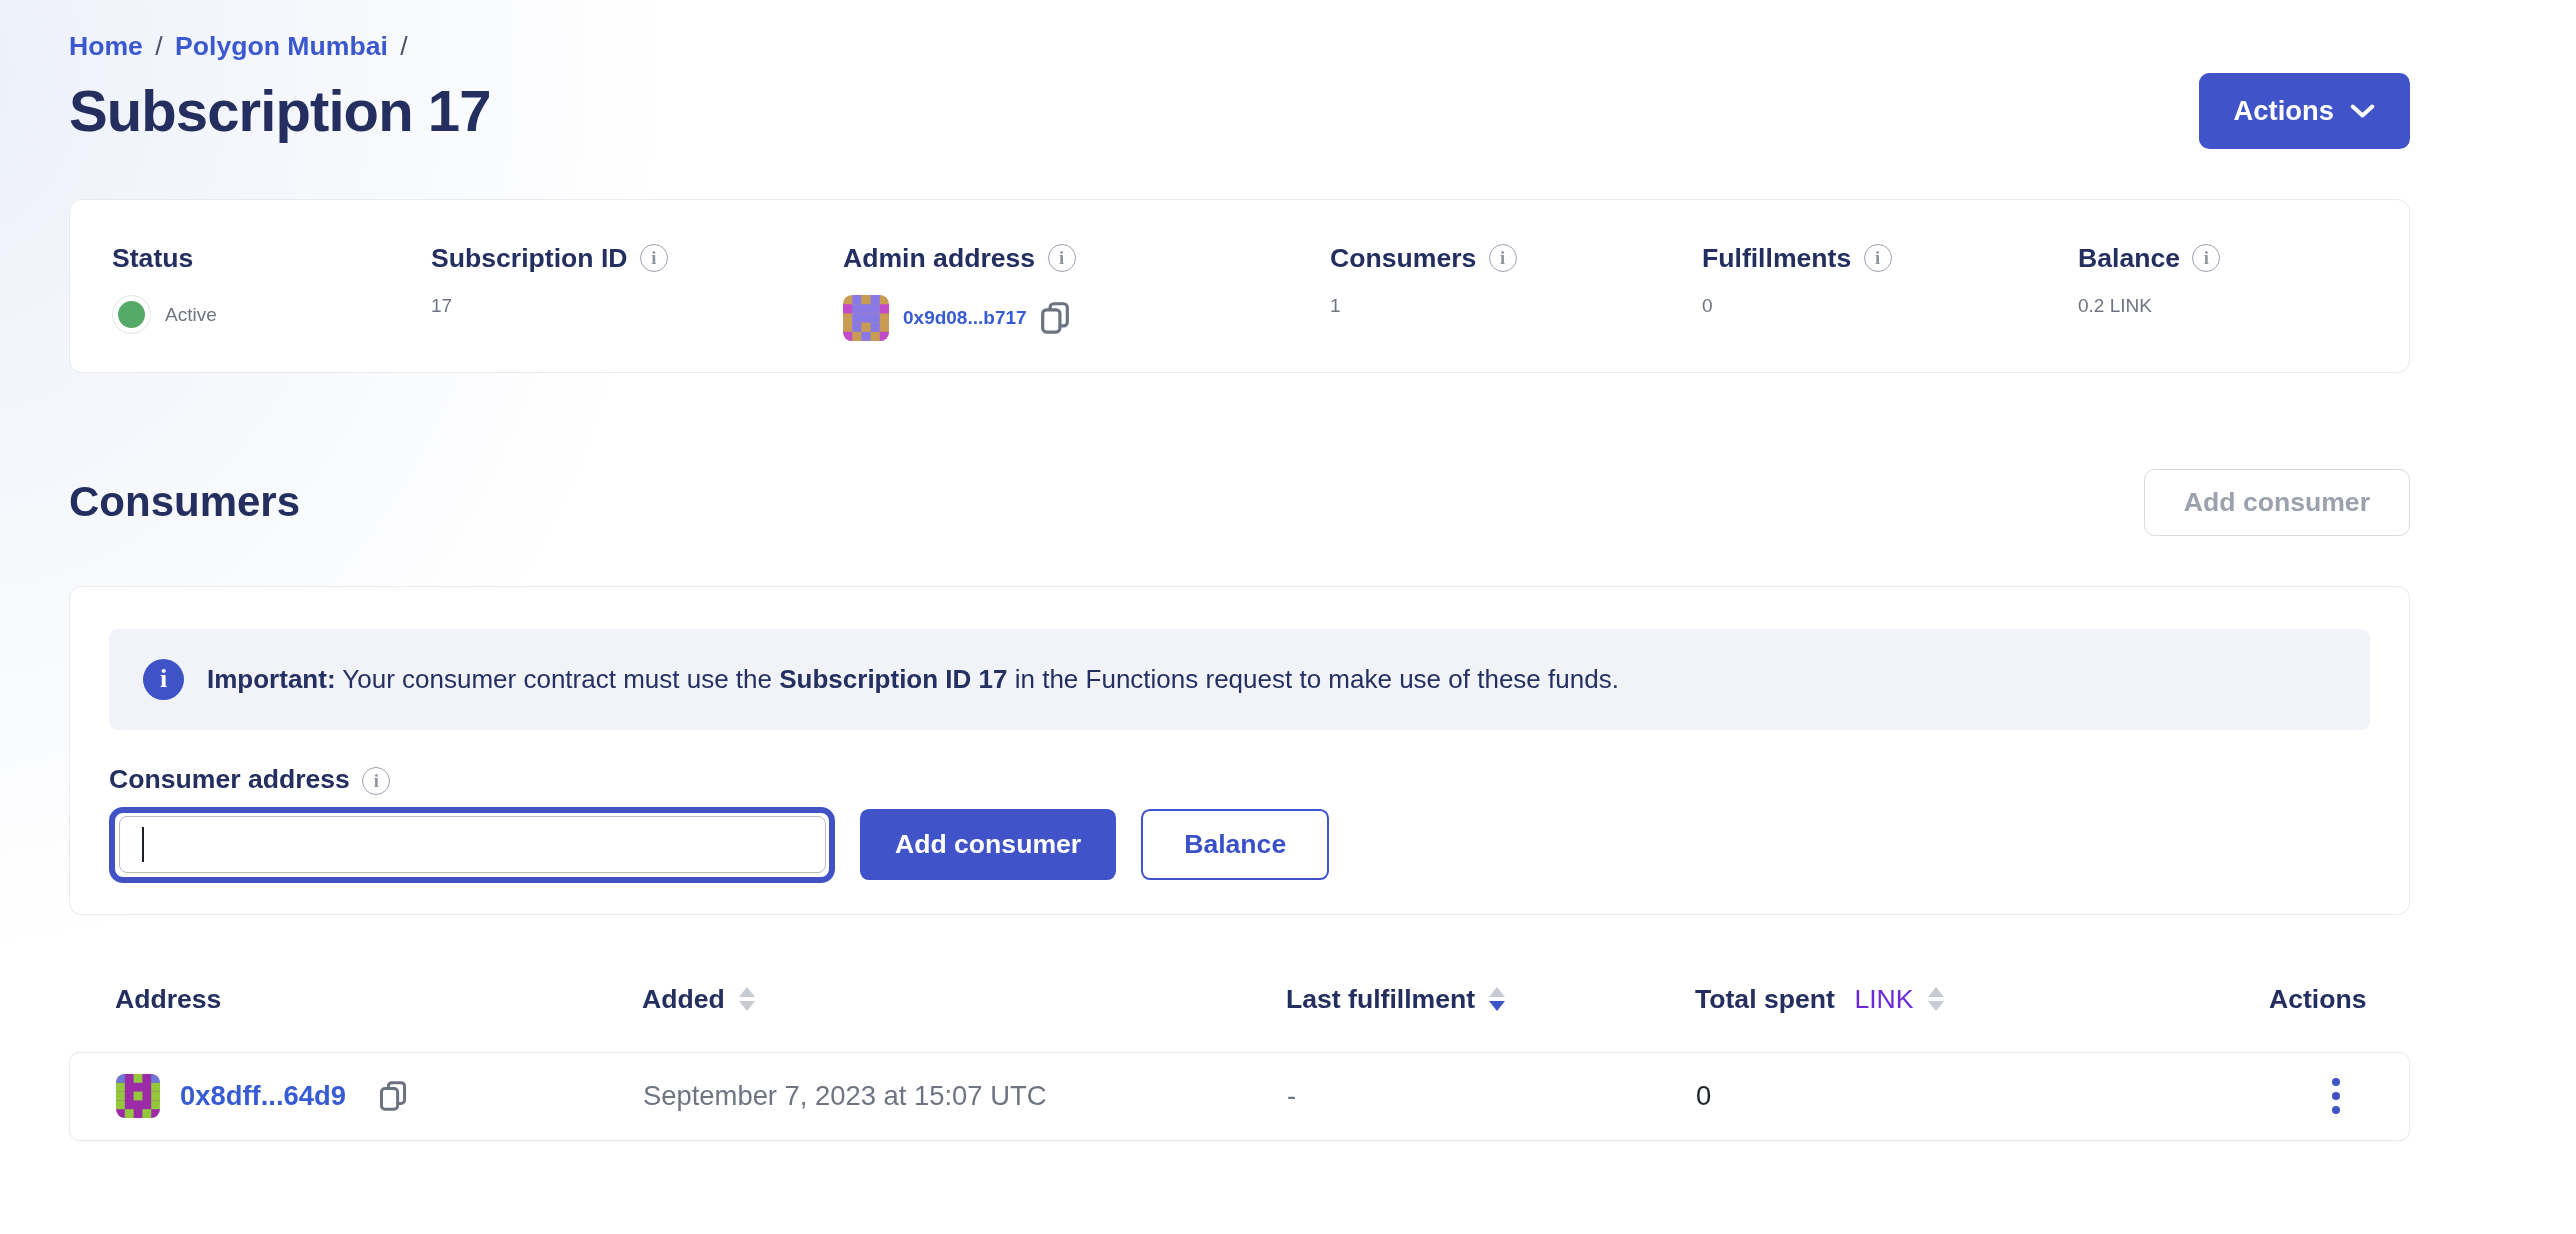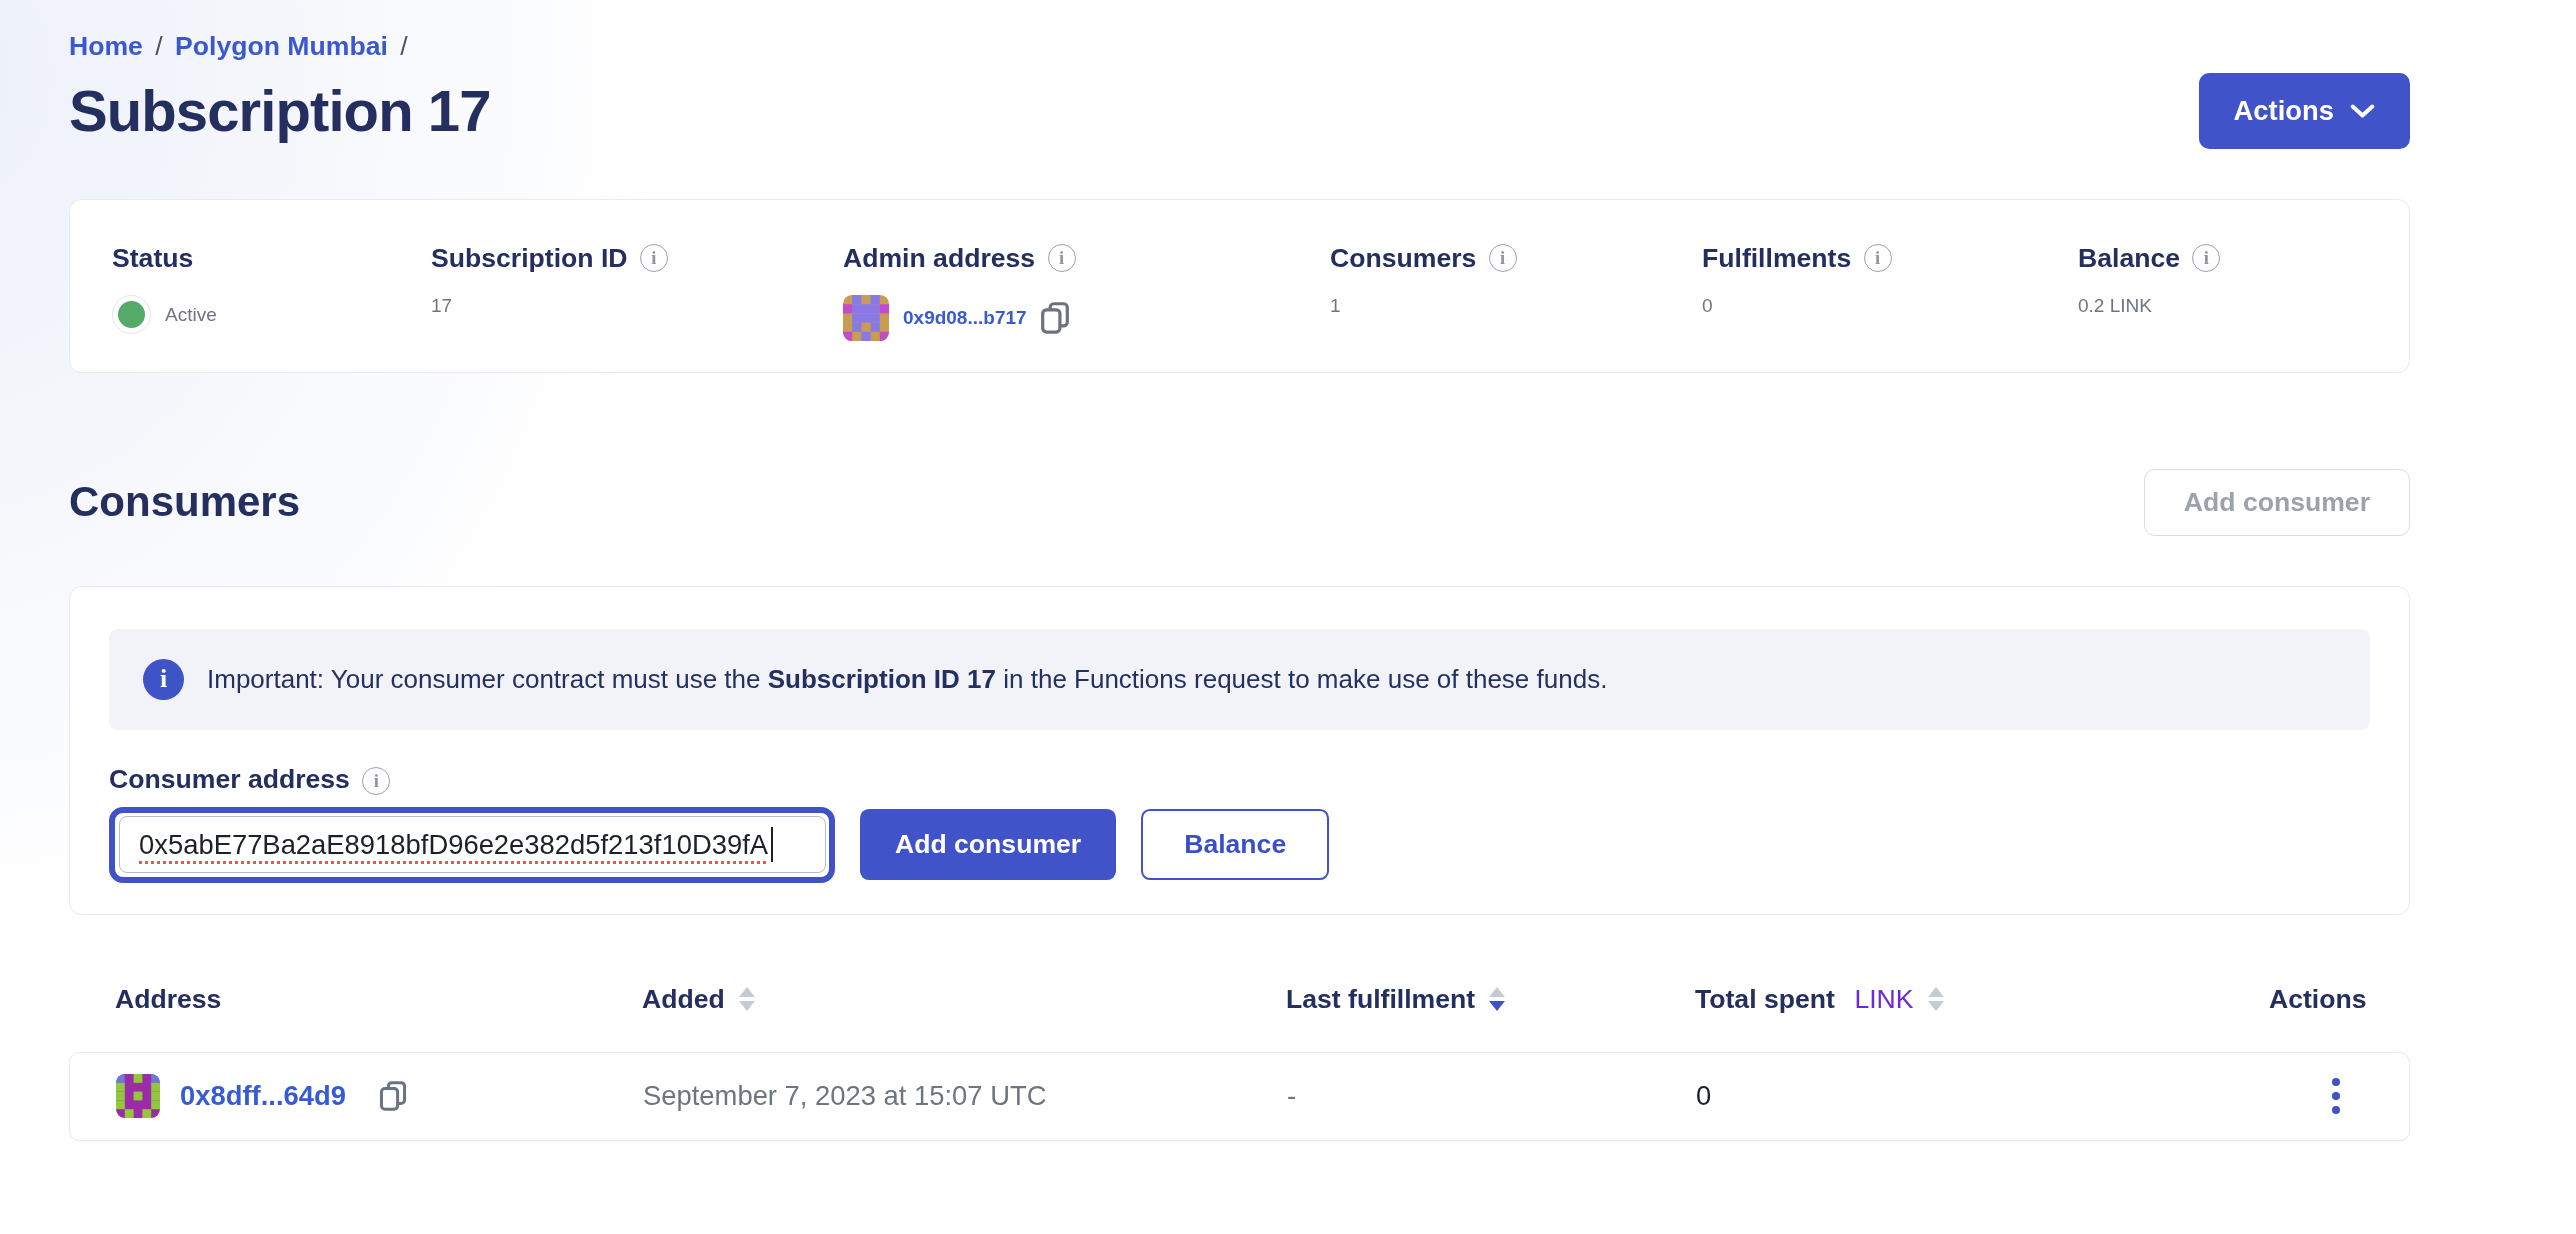--- a/index.html
+++ b/index.html
@@ -37,21 +37,21 @@
   
   .section-row { margin-top: 96px; display: flex; justify-content: space-between; align-items: center; }
   .section-heading { font-size: 42px; font-weight: 700; color: #242f60; }
   .btn-disabled { background: #fff; border: 1.8px solid #d8dbe1; border-radius: 10.6px; height: 67px; padding: 0 39px; color: #9ba1ad; font-size: 26.6px; font-weight: 700; cursor: not-allowed; }
 
   
   .main-card { margin-top: 50px; background: #fff; border: 1.8px solid #e9eaee; border-radius: 12.4px; height: 329px; padding: 42px 39px; }
   .banner { background: #f1f3f9; border-radius: 8.9px; height: 101px; display: flex; align-items: center; padding: 0 34px; gap: 23px; }
   .banner-icon { width: 41px; height: 41px; min-width: 41px; border-radius: 50%; background: #3d53c6; color: #fff; font-size: 26px; font-weight: 700; display: flex; align-items: center; justify-content: center; font-family: "Liberation Serif", serif; }
   .banner-text { font-size: 26px; color: #243062; font-weight: 500; }
-  .banner-text .b { font-weight: 400; }
+  .banner-text .b { font-weight: 700; }
   .banner-text .hl { font-weight: 700; }
 
   .form-label { margin-top: 34px; display: flex; align-items: flex-end; gap: 12.4px; font-size: 26.6px; font-weight: 700; color: #242f60; }
   .form-row { margin-top: 12.4px; display: flex; align-items: center; gap: 25px; }
   .input-focus { width: 726px; border: 6.2px solid #4152c5; border-radius: 14px; background: #fff; padding: 3.5px; }
   .input-inner { border: 1.8px solid #b6bcc6; border-radius: 8px; height: 57px; display: flex; align-items: center; padding: 0 19.5px; font-size: 27.4px; color: #1c2129; white-space: nowrap; overflow: hidden; cursor: text; }
   .input-text { text-decoration: underline; text-decoration-style: dotted; text-decoration-color: #d9604a; text-decoration-thickness: 2.7px; text-underline-offset: 7px; }
   .caret { width: 2.7px; height: 35px; background: #1c2129; margin-left: 2.7px; }
   .btn-submit { background: #4053c8; color: #fff; height: 71px; padding: 0 35px; border-radius: 8.9px; font-size: 26.6px; font-weight: 700; }
   .btn-cancel { background: #fff; color: #3a50c8; height: 71px; padding: 0 41px; border-radius: 8.9px; font-size: 26.6px; font-weight: 700; border: 2.7px solid #4053c8; }
@@ -188,21 +188,20 @@
     </div>
 
     <div class="form-label">
       <span>Consumer address</span>
       <span class="info-icon">i</span>
     </div>
 
     <div class="form-row">
       <div class="input-focus">
         <div class="input-inner">
-          <span class="input-text">0x5abE77Ba2aE8918bfD96e2e382d5f213f10D39fA</span>
           <span class="caret"></span>
         </div>
       </div>
       <button class="btn btn-submit">Add consumer</button>
       <button class="btn btn-cancel">Balance</button>
     </div>
   </section>
 
   <div class="table-header">
     <div class="th">

